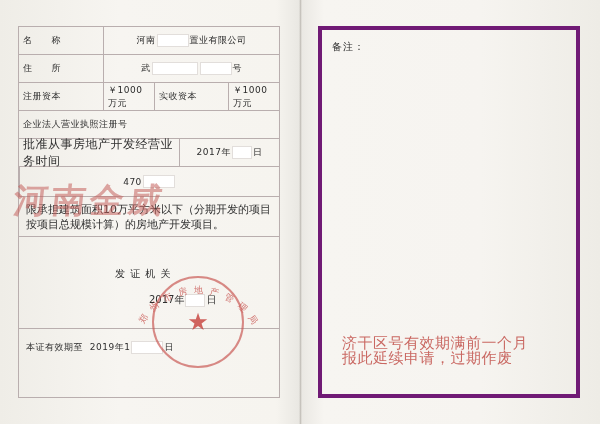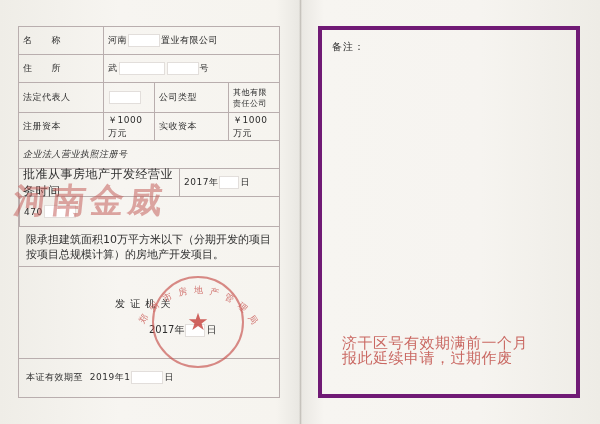--- a/index.html
+++ b/index.html
@@ -89,21 +89,21 @@
     background: #ffffff;
     border: 1px solid #e2dedb;
     height: 11px;
     vertical-align: middle;
     margin: 0 1px;
   }
   .r-long { width: 44px; }
   .r-mid { width: 30px; }
   .r-short { width: 18px; }
 
-  .mixed { white-space: nowrap; }
+  .mixed { white-space: nowrap; justify-content: center; }
 
   
   .col-a { width: 84px; }
   .col-b { width: 74px; }
   .col-c { width: 62px; }
 
   
   .note-cell {
     font-size: 11px;
     line-height: 15px;
@@ -244,38 +244,30 @@
     <div class="row h28">
       <div class="cell label">住　　所</div>
       <div class="cell value divider-v mixed">
         <span>武</span>
           <span class="redact r-long"></span>
           <span class="redact r-mid"></span>
           <span>号</span>
       </div>
     </div>
 
-    <div class="row h30">
-      <div class="cell label col-a">法定代表人</div>
-      <div class="cell value divider-v col-c">
-        <span class="redact r-mid"></span>
-      </div>
-      <div class="cell label divider-v col-b">公司类型</div>
-      <div class="cell value divider-v" style="font-size:8px;line-height:11px;display:block;padding-top:4px;">其他有限责任公司</div>
-    </div>
 
     <div class="row h28">
       <div class="cell label col-a">注册资本</div>
       <div class="cell value divider-v col-c">￥1000万元</div>
       <div class="cell label divider-v col-b">实收资本</div>
       <div class="cell value divider-v">￥1000万元</div>
     </div>
 
     <div class="row h28">
-      <div class="cell label" style="width:128px;font-style:italic;">企业法人营业执照注册号</div>
+      <div class="cell label" style="width:128px;">企业法人营业执照注册号</div>
     </div>
 
     <div class="row h28">
       <div class="cell label" style="width:160px;font-size:12px;font-family:Liberation Mono, monospace;">批准从事房地产开发经营业务时间</div>
       <div class="cell value divider-v mixed">
         <span>2017年</span>
           <span class="redact r-short"></span>
           <span>日</span>
       </div>
     </div>

